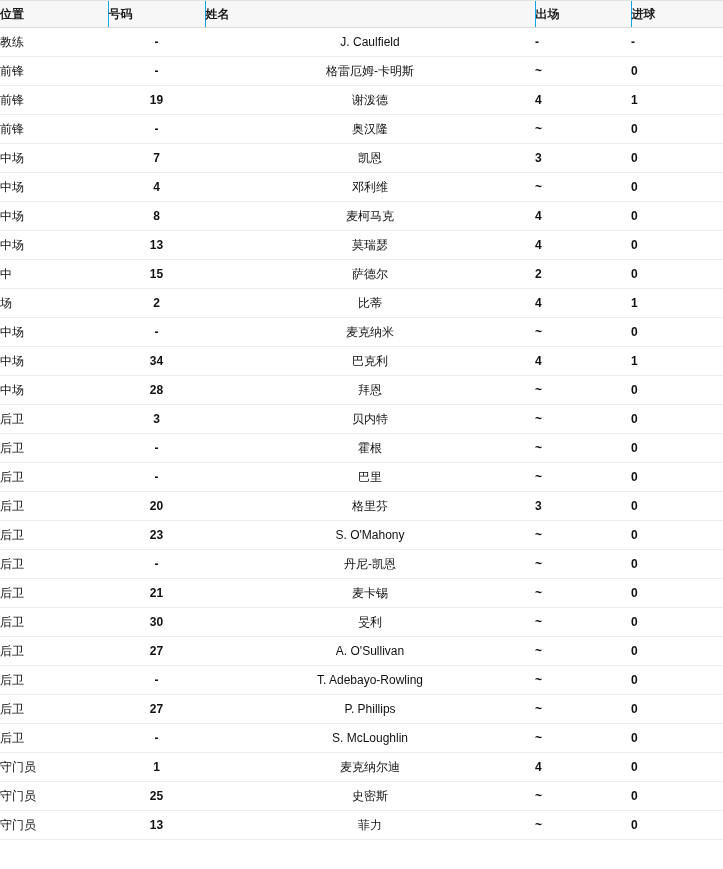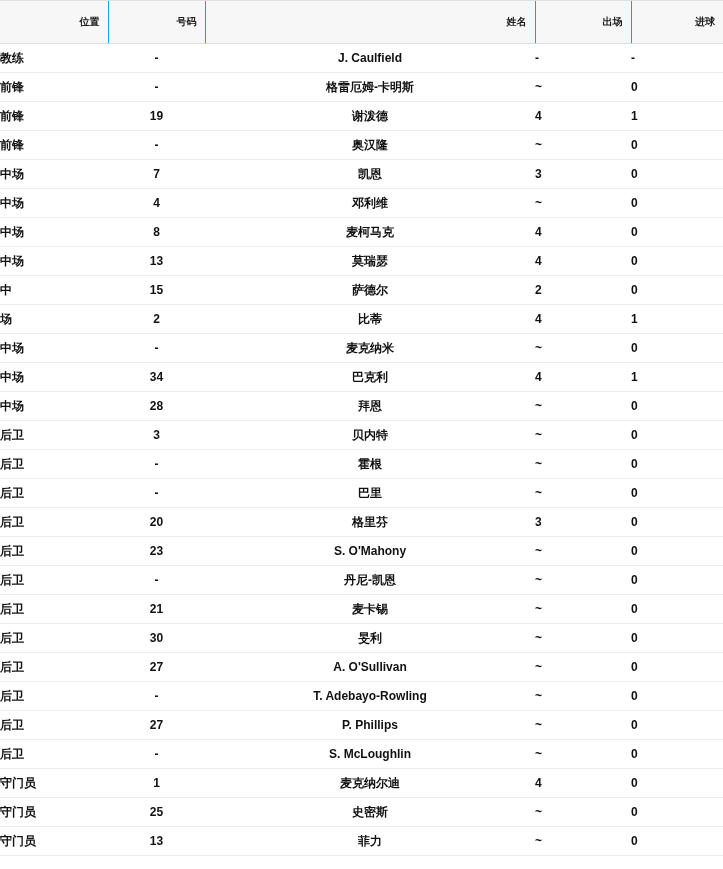--- a/index.html
+++ b/index.html
@@ -18,25 +18,25 @@
   table.roster {
     width: 723px;
     border-collapse: collapse;
     table-layout: fixed;
   }
   table.roster thead th {
     background: #f7f7f7;
     border-top: 1px solid #e0e0e0;
     border-bottom: 1px solid #dcdcdc;
     font-weight: bold;
-    font-size: 10px;
+    font-size: 12px;
     color: #1a1a1a;
     height: 26px;
-    padding: 8px;
-    text-align: right;
+    padding: 0;
+    text-align: left;
     vertical-align: middle;
   }
   table.roster thead th.sep {
     border-left: 1px solid #0ea5e9;
   }
   table.roster tbody td {
     border-bottom: 1px solid #ececec;
     height: 28px;
     padding: 0 0 0 0;
     font-size: 12px;
@@ -44,32 +44,32 @@
     background: #ffffff;
   }
   
   col.c-pos { width: 108px; }
   col.c-num { width: 97px; }
   col.c-name { width: 330px; }
   col.c-app { width: 96px; }
   col.c-goal { width: 92px; }
 
   td.pos {
-    font-weight: bold;
+    font-weight: normal;
     padding-left: 14px;
     text-align: left;
     color: #111111;
   }
   td.num {
     font-weight: bold;
     text-align: center;
     color: #111111;
   }
   td.name {
-    font-weight: bold;
+    font-weight: normal;
     padding-left: 0;
     text-align: center;
     color: #111111;
   }
   td.app {
     font-weight: bold;
     padding-left: 14px;
     text-align: left;
     color: #111111;
   }

